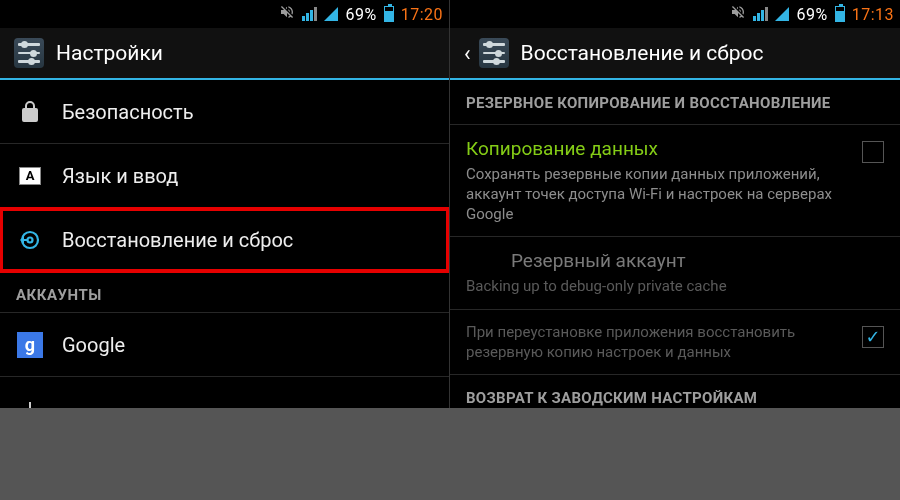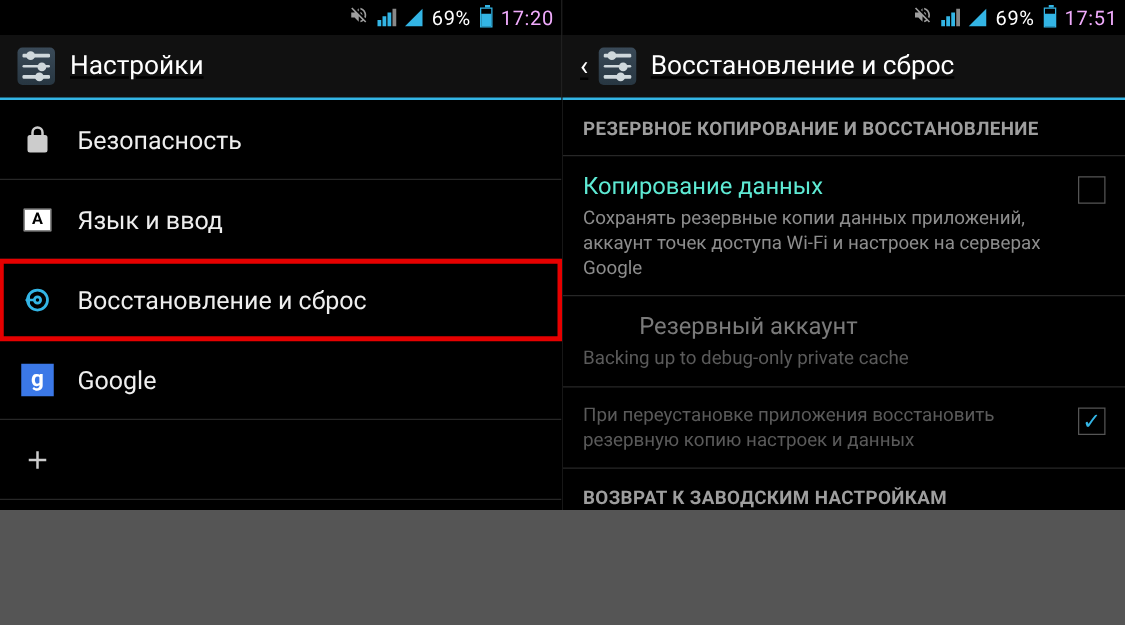--- a/index.html
+++ b/index.html
@@ -12,25 +12,25 @@
     .statusbar { height: 28px; background: #000; display: flex; align-items: center; justify-content: flex-end; padding: 0 6px; gap: 7px; color: #33b5e5; font-size: 16px; }
     .statusbar .mute { color: #9d9d9d; }
     .sigbars { display: flex; align-items: flex-end; gap: 1px; height: 14px; }
     .sigbars span { width: 3px; background: #33b5e5; }
     .sigbars .g { background: #888; }
     .sigbars .b1 { height: 5px; } .sigbars .b2 { height: 8px; } .sigbars .b3 { height: 11px; } .sigbars .b4 { height: 14px; }
     .tri { width: 0; height: 0; border-left: 14px solid transparent; border-bottom: 14px solid #33b5e5; }
     .batt { width: 10px; height: 16px; border: 1px solid #33b5e5; position: relative; display: flex; align-items: flex-end; }
     .batt::before { content:""; position:absolute; top:-3px; left:3px; width:4px; height:2px; background:#33b5e5; }
     .batt i { display:block; width:100%; height:68%; background:#33b5e5; }
-    .pct, .clock { color:#f0abfc; font-size:16px; letter-spacing: 0.5px; }
+    .pct, .clock { color:#f97316; font-size:16px; letter-spacing: 0.5px; }
     .pct { color:#fff; }
 
     
-    .header { height: 52px; background: #111; display:flex; align-items:center; padding: 0 14px; gap: 12px; border-bottom: 2px solid #33b5e5; text-decoration: underline; }
+    .header { height: 52px; background: #111; display:flex; align-items:center; padding: 0 14px; gap: 12px; border-bottom: 2px solid #33b5e5; }
     .header .back-caret { color:#fff; font-size: 22px; margin-right: -4px; }
     .header .title { color:#fff; font-size: 21px; font-weight: 400; }
     .settings-icon { width: 30px; height: 30px; background: linear-gradient(#3a4a58,#273641); border-radius: 4px; display:flex; flex-direction:column; justify-content:center; gap:6px; padding:5px 4px; }
     .settings-icon i { height:3px; background:#cfd8dc; position:relative; border-radius:1px; }
     .settings-icon i::after { content:""; position:absolute; top:-2px; width:7px; height:7px; background:#cfd8dc; border-radius:50%; }
     .settings-icon i:nth-child(1)::after { left:3px; }
     .settings-icon i:nth-child(2)::after { right:3px; }
     .settings-icon i:nth-child(3)::after { left:10px; }
 
     
@@ -39,21 +39,21 @@
     .scroll::-webkit-scrollbar-thumb { background: #555; }
     .row { display:flex; align-items:center; gap:18px; padding: 16px 16px; border-bottom: 1px solid #272727; min-height: 64px; }
     .row .lbl { color:#eee; font-size: 20px; text-align: center; }
     .row.hl { outline: 4px solid #e60000; outline-offset: -3px; }
     .row .icn { width: 28px; display:flex; justify-content:center; color:#ccc; }
     .section-h { color:#9e9e9e; font-size: 15px; font-weight: 700; letter-spacing: 0.5px; padding: 14px 16px 8px; border-bottom: 1px solid #272727; }
 
     
     .pref { padding: 12px 16px; border-bottom: 1px solid #272727; display:flex; align-items:flex-start; gap: 12px; }
     .pref .txts { flex: 1; }
-    .pref .ttl { color:#5eead4; font-size: 19px; margin-bottom: 4px; }
+    .pref .ttl { color:#84cc16; font-size: 19px; margin-bottom: 4px; }
     .pref .sub { color:#8d8d8d; font-size: 15px; line-height: 1.35; }
     .pref.disabled .ttl { color:#7a7a7a;margin-left:45px; }
     .pref.disabled .sub { color:#5a5a5a; }
     .chk { width: 22px; height: 22px; border: 1px solid #555; margin-top: 4px; display:flex; align-items:center; justify-content:center; color:#33b5e5; font-size:18px; }
 
     
     .lock-icon, .lang-icon, .reset-icon, .google-icon, .plus-icon { display:inline-flex; }
     .lock-icon svg, .reset-icon svg, .plus-icon svg { width:24px; height:24px; fill:#ccc; }
     .lang-box { width:22px; height:18px; background:#fff; color:#000; font-size:13px; font-weight:700; display:flex; align-items:center; justify-content:center; border:1px solid #888; }
     .g-box { width:26px; height:26px; background:#3b78e7; color:#fff; font-size:18px; font-weight:700; display:flex; align-items:center; justify-content:center; }
@@ -117,20 +117,21 @@
         <span class="icn reset-icon">
           <svg viewBox="0 0 24 24">
               <circle cx="12" cy="12" r="8"></circle>
               <path d="M2 12 l4 -4 v3 h4 v2 h-4 v3 z"></path>
               <circle cx="12" cy="12" r="2.5" fill="#33b5e5"></circle>
             </svg>
         </span>
         <span class="lbl">Восстановление и сброс</span>
       </div>
 
+      <div class="section-h">АККАУНТЫ</div>
 
       <div class="row">
         <span class="icn">
             <span class="g-box">g</span>
           </span>
         <span class="lbl">Google</span>
       </div>
 
       <div class="row">
         <span class="icn plus-icon">
@@ -155,21 +156,21 @@
           <span class="b1"></span>
           <span class="b2"></span>
           <span class="b3"></span>
           <span class="b4 g"></span>
         </span>
       <span class="tri"></span>
       <span class="pct">69%</span>
       <span class="batt">
           <i></i>
         </span>
-      <span class="clock">17:51</span>
+      <span class="clock">17:13</span>
     </div>
 
     <div class="header">
       <span class="back-caret">‹</span>
       <span class="settings-icon">
           <i></i>
           <i></i>
           <i></i>
         </span>
       <span class="title">Восстановление и сброс</span>

